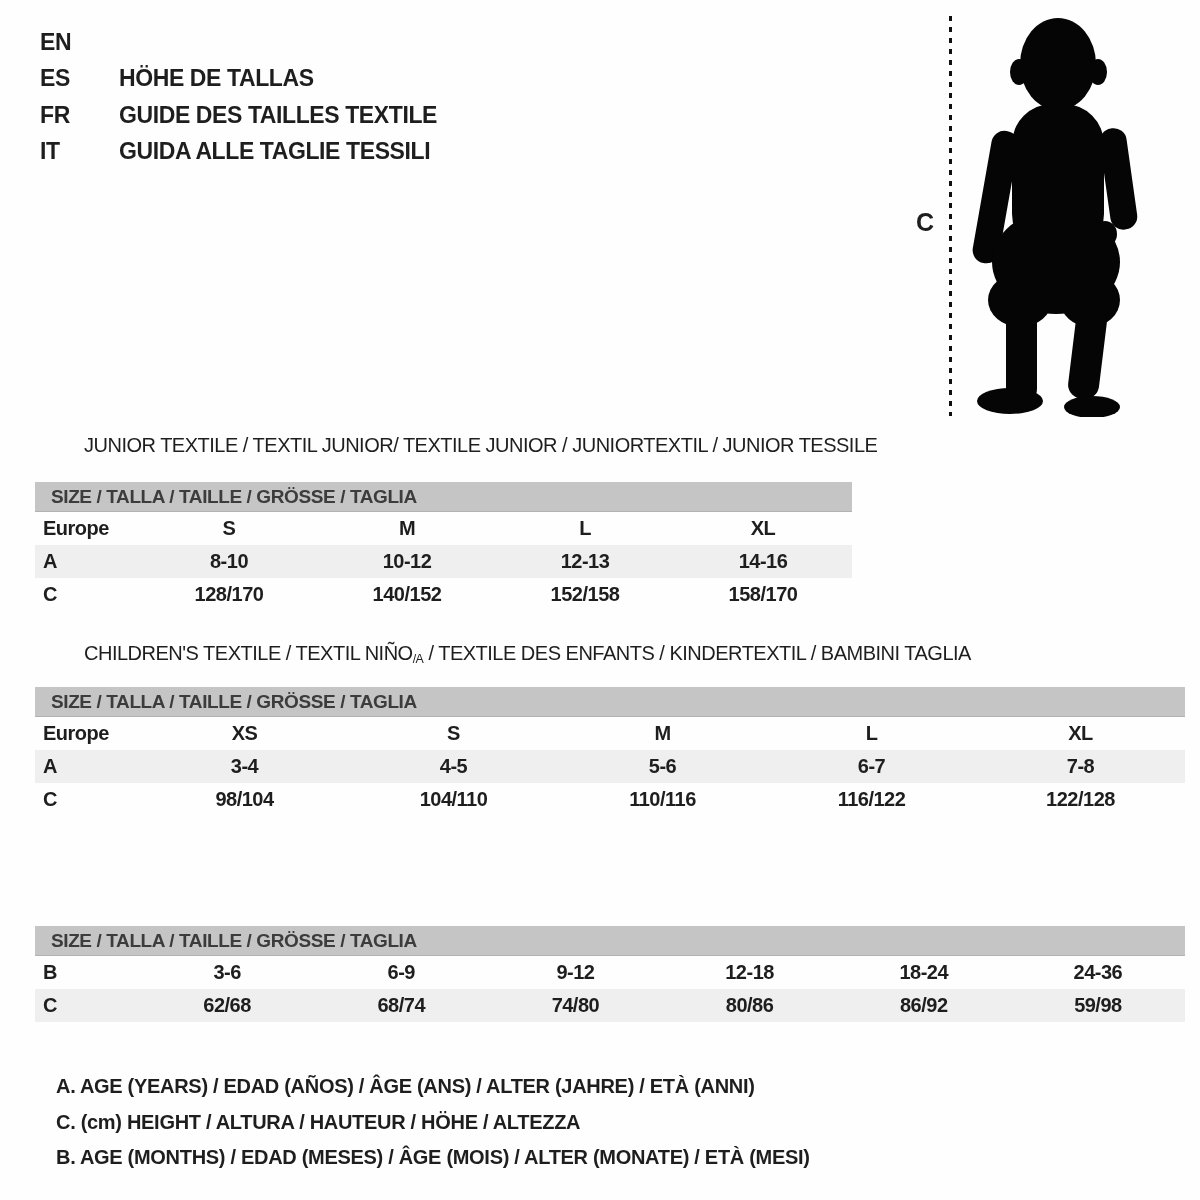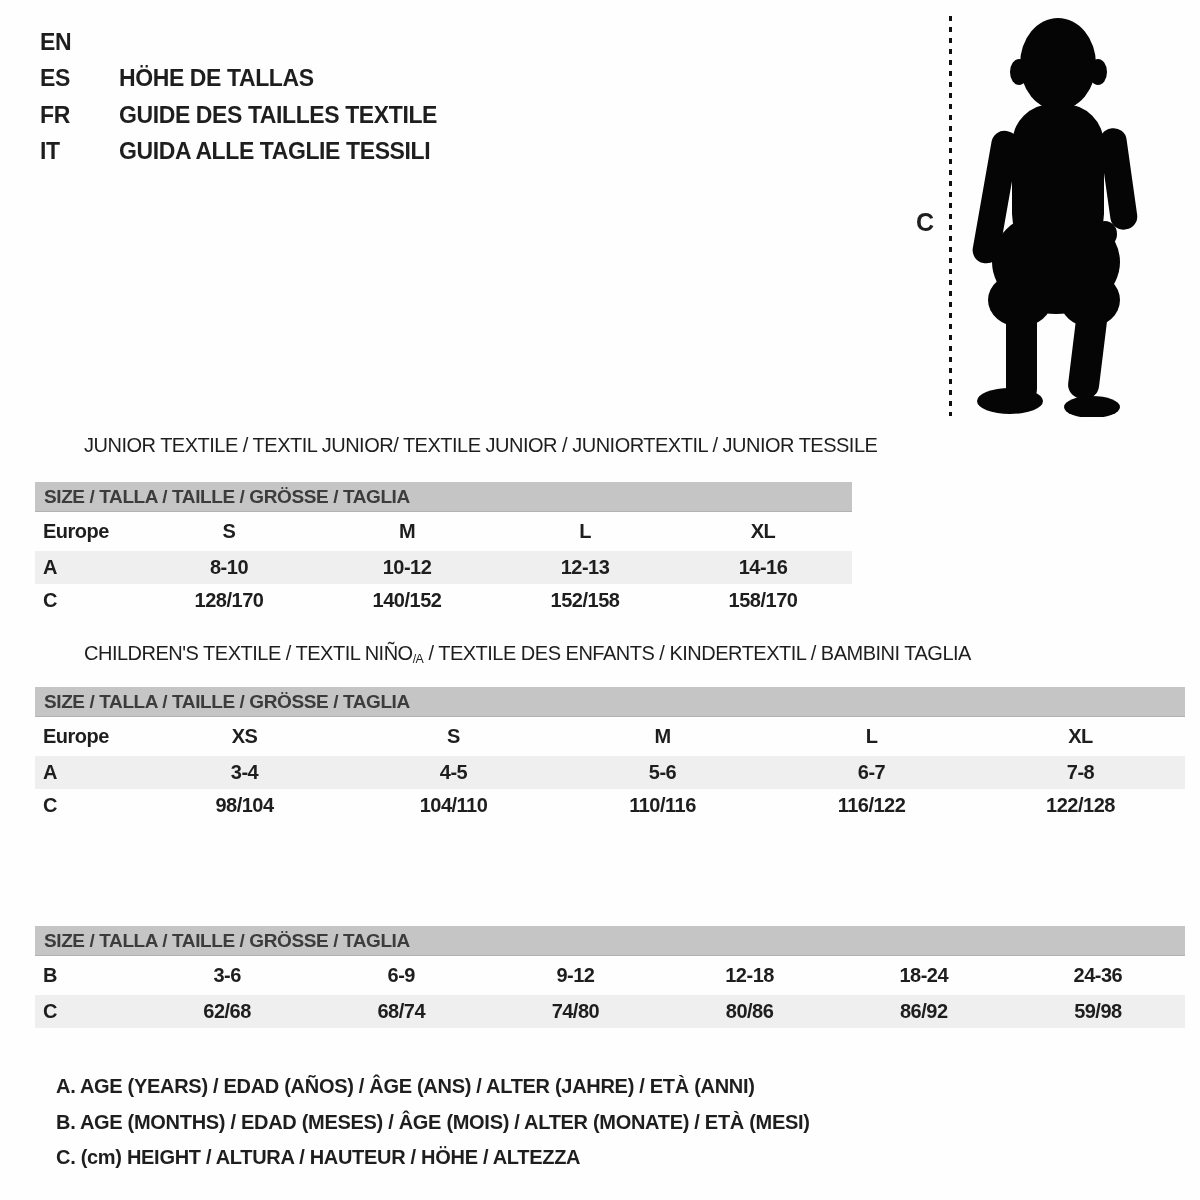--- a/index.html
+++ b/index.html
@@ -28,26 +28,26 @@
   .silhouette { position:absolute; left:84px; top:12px; }
 
   
   .section-title { position:absolute; left:40px; font-size:20px; font-weight:400;
                    letter-spacing:-0.5px; white-space:nowrap;margin-left:44px; }
   .sub-a { font-size:0.62em; vertical-align:-0.28em; }
   .babies-title { line-height:31px; }
 
   
   .tbl { position:absolute; left:35px; }
-  .size-bar { height:30px; display:flex; align-items:center; padding-left:9px;
+  .size-bar { height:30px; display:flex; align-items:center; padding-left:16px;
               background:#c5c5c5; border-bottom:1px solid #b2b2b2;
               font-size:19px; font-weight:700; color:#3c3c3c; letter-spacing:-0.4px; }
   .trow { display:grid; height:33px; align-items:center;
           font-size:20px; font-weight:700; letter-spacing:-0.5px; }
-  .trow.hdr { height:39px; }
+  .trow.hdr { height:33px; }
   .cols-4 { grid-template-columns:105px repeat(4,1fr); }
   .cols-5 { grid-template-columns:105px repeat(5,1fr); }
   .cols-6 { grid-template-columns:105px repeat(6,1fr); }
   .cell { text-align:center; }
   .cell.rowlabel { text-align:left; padding-left:8px; }
   .shaded { background:#efefef; }
   .w-junior { width:817px; }
   .w-full { width:1150px; }
 
   
@@ -173,17 +173,17 @@
       <span class="cell">68/74</span>
       <span class="cell">74/80</span>
       <span class="cell">80/86</span>
       <span class="cell">86/92</span>
       <span class="cell">59/98</span>
     </div>
   </div>
 
   <div class="legend">
     <div class="legend-line">A. AGE (YEARS) / EDAD (AÑOS) / ÂGE (ANS) / ALTER (JAHRE) / ETÀ (ANNI)</div>
+    <div class="legend-line">C. (cm) HEIGHT / ALTURA / HAUTEUR / HÖHE / ALTEZZA</div>
     <div class="legend-line">B. AGE (MONTHS) / EDAD (MESES) / ÂGE (MOIS) / ALTER (MONATE) / ETÀ (MESI)</div>
-    <div class="legend-line">C. (cm) HEIGHT / ALTURA / HAUTEUR / HÖHE / ALTEZZA</div>
   </div>
 
 </div>
 
 </body></html>

